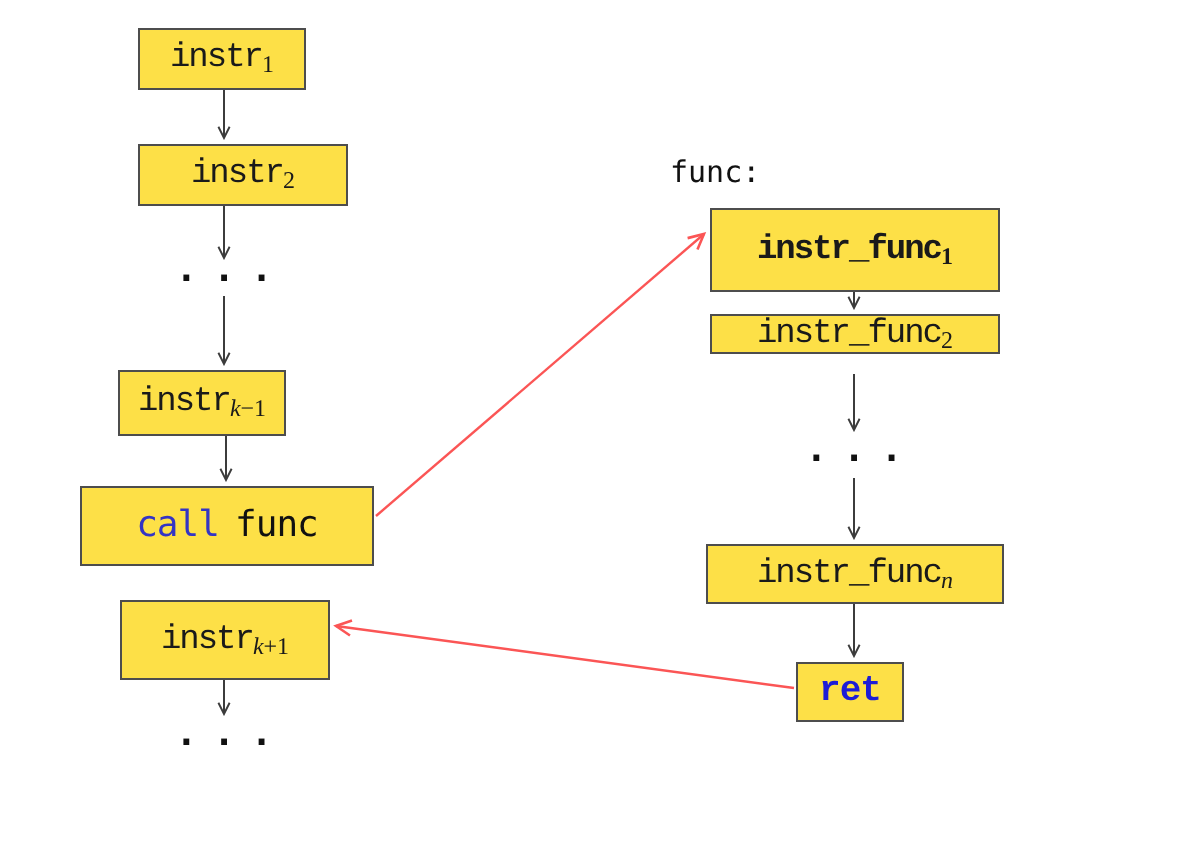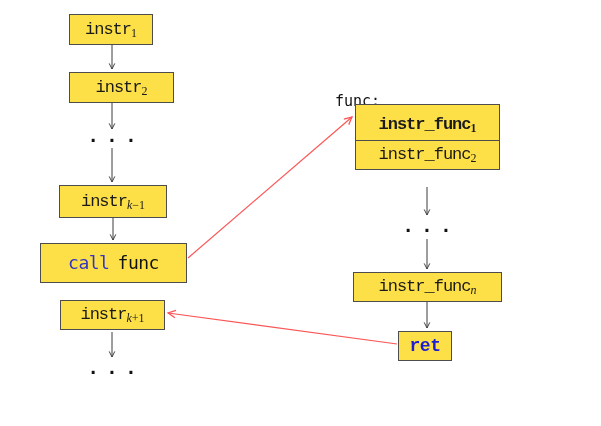--- a/index.html
+++ b/index.html
@@ -47,21 +47,20 @@
     color: #1d1dd6;
   }
   .func-label {
     position: absolute;
     left: 335px;
     top: 78px;
     font-family: "DejaVu Sans Mono", monospace;
     font-size: 15px;
     color: #111111;
     line-height: 17px;
-    margin-top: 15px;
   }
   .dots {
     position: absolute;
     font-family: "DejaVu Sans Mono", monospace;
     font-weight: bold;
     font-size: 18px;
     color: #111111;
     letter-spacing: 8px;
     line-height: 1;
     transform: translate(-50%, -58%);
@@ -101,41 +100,41 @@
   <div class="box" style="left:69px; top:14px; width:84px; height:31px;">
     <span class="lbl"><span>instr</span><span class="sub"><span class="var"></span><span>1</span></span></span>
   </div>
 
   <div class="box" style="left:69px; top:72px; width:105px; height:31px;">
     <span class="lbl"><span>instr</span><span class="sub"><span class="var"></span><span>2</span></span></span>
   </div>
 
   <div class="dots" style="left:112px; top:137px;">...</div>
 
-  <div class="box" style="left:59px; top:185px; width:108px; height:33px;">
+  <div class="box" style="left:59px; top:185px; width:84px; height:33px;">
     <span class="lbl"><span>instr</span><span class="sub"><span class="var">k</span><span>−1</span></span></span>
   </div>
 
   <div class="box callbox" style="left:40px; top:243px; width:147px; height:40px;">
     <span class="lbl"><span class="kw">call</span><span class="arg">func</span></span>
   </div>
 
-  <div class="box" style="left:60px; top:300px; width:105px; height:30px;">
+  <div class="box" style="left:60px; top:300px; width:105px; height:40px;">
     <span class="lbl"><span>instr</span><span class="sub"><span class="var">k</span><span>+1</span></span></span>
   </div>
 
   <div class="dots" style="left:112px; top:369px;">...</div>
 
   <div class="func-label">func:</div>
 
   <div class="box" style="left:355px; top:104px; width:145px; height:42px;font-weight:bold;">
     <span class="lbl"><span>instr_func</span><span class="sub"><span class="var"></span><span>1</span></span></span>
   </div>
 
-  <div class="box" style="left:355px; top:140px; width:145px; height:30px;">
+  <div class="box" style="left:355px; top:157px; width:145px; height:20px;">
     <span class="lbl"><span>instr_func</span><span class="sub"><span class="var"></span><span>2</span></span></span>
   </div>
 
   <div class="dots" style="left:427px; top:227px;">...</div>
 
   <div class="box" style="left:353px; top:272px; width:149px; height:30px;">
     <span class="lbl"><span>instr_func</span><span class="sub"><span class="var">n</span><span></span></span></span>
   </div>
 
   <div class="box retbox" style="left:398px; top:331px; width:54px; height:30px;">

